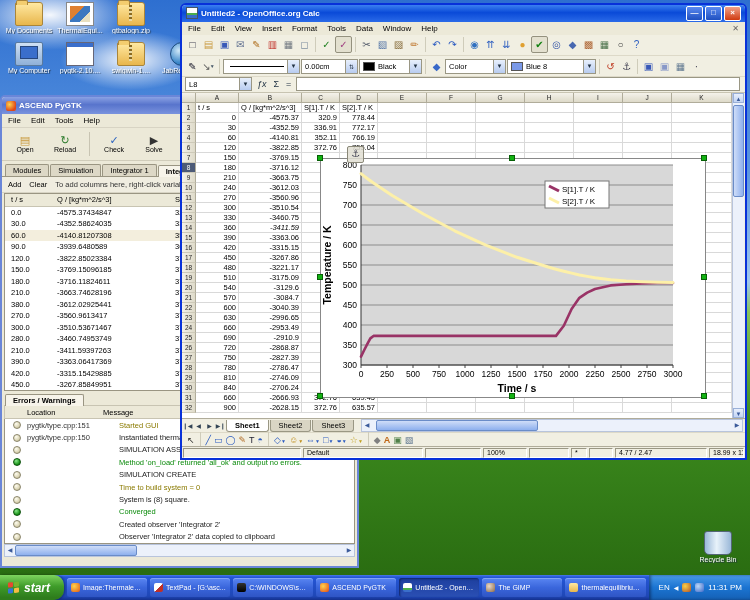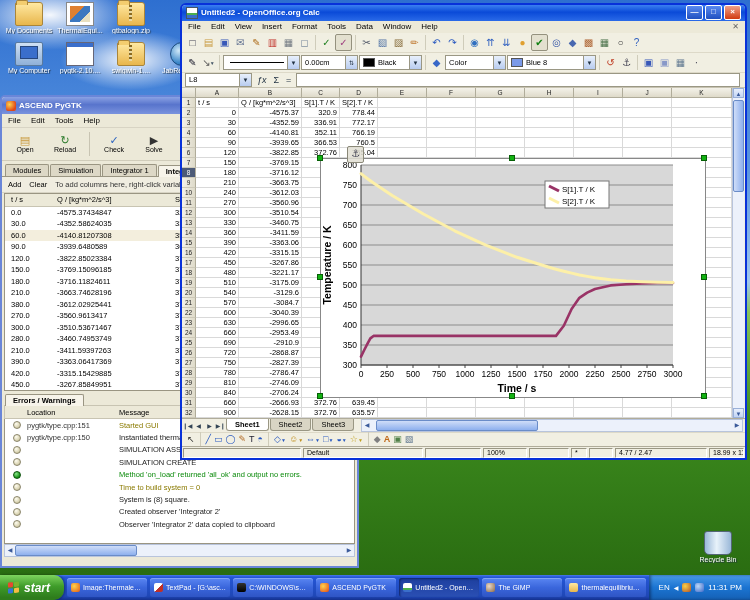--- a/index.html
+++ b/index.html
@@ -333,58 +333,63 @@
         <span class="otc c1">-3267.85849951</span>
         <span class="otc c2">372.755918831</span>
         <span class="otc c3">699.54</span>
       </div>
     </div>
   <div id="errtabrow">
     <span class="ntab on">Errors / Warnings</span>
   </div>
   <div id="errhdr">
     <span style="width:22px;"></span>
-    <span style="width:92px;">Location</span>
+    <span style="width:76px;">Location</span>
     <span>Message</span>
   </div>
   <div id="errlist">
       <div class="erow">
         <span class="edot bulb"></span>
         <span class="eloc">pygtk/type.cpp:151</span>
         <span class="emsg" style="color: rgb(138, 122, 0);">Started GUI</span>
       </div>
       <div class="erow">
         <span class="edot bulb"></span>
         <span class="eloc">pygtk/type.cpp:150</span>
         <span class="emsg" style="color: rgb(34, 34, 34);">Instantiated thermale</span>
       </div>
       <div class="erow">
         <span class="edot bulb"></span>
         <span class="eloc"></span>
         <span class="emsg" style="color: rgb(34, 34, 34);">SIMULATION ASSIGN</span>
       </div>
       <div class="erow">
+        <span class="edot ok"></span>
+        <span class="eloc"></span>
+        <span class="emsg" style="color: rgb(10, 138, 10);">Method 'on_load' returned 'all_ok' and output no errors.</span>
+      </div>
+      <div class="erow">
         <span class="edot bulb"></span>
         <span class="eloc"></span>
         <span class="emsg" style="color: rgb(34, 34, 34);">SIMULATION CREATE</span>
-      </div>
-      <div class="erow">
-        <span class="edot ok"></span>
-        <span class="eloc"></span>
-        <span class="emsg" style="color: rgb(10, 138, 10);">Method 'on_load' returned 'all_ok' and output no errors.</span>
       </div>
       <div class="erow">
         <span class="edot bulb"></span>
         <span class="eloc"></span>
         <span class="emsg" style="color: rgb(138, 122, 0);">Time to build system = 0</span>
       </div>
       <div class="erow">
         <span class="edot bulb"></span>
         <span class="eloc"></span>
         <span class="emsg" style="color: rgb(34, 34, 34);">System is (8) square.</span>
+      </div>
+      <div class="erow">
+        <span class="edot ok"></span>
+        <span class="eloc"></span>
+        <span class="emsg" style="color: rgb(10, 138, 10);">Converged</span>
       </div>
       <div class="erow">
         <span class="edot bulb"></span>
         <span class="eloc"></span>
         <span class="emsg" style="color: rgb(34, 34, 34);">Created observer 'Integrator 2'</span>
       </div>
       <div class="erow">
         <span class="edot bulb"></span>
         <span class="eloc"></span>
         <span class="emsg" style="color: rgb(34, 34, 34);">Observer 'Integrator 2' data copied to clipboard</span>
@@ -642,34 +647,20 @@
           <span class="cell" style="width: 38px;">766.19</span>
           <span class="cell" style="width: 49px;"></span>
           <span class="cell" style="width: 49px;"></span>
           <span class="cell" style="width: 49px;"></span>
           <span class="cell" style="width: 49px;"></span>
           <span class="cell" style="width: 49px;"></span>
           <span class="cell" style="width: 49px;"></span>
           <span class="cell" style="width: 60px;"></span>
         </div>
         <div class="grow">
-          <span class="rh">5</span>
-          <span class="cell" style="width: 43px;">90</span>
-          <span class="cell" style="width: 63px;">-3939.65</span>
-          <span class="cell" style="width: 38px;">366.53</span>
-          <span class="cell" style="width: 38px;">760.5</span>
-          <span class="cell" style="width: 49px;"></span>
-          <span class="cell" style="width: 49px;"></span>
-          <span class="cell" style="width: 49px;"></span>
-          <span class="cell" style="width: 49px;"></span>
-          <span class="cell" style="width: 49px;"></span>
-          <span class="cell" style="width: 49px;"></span>
-          <span class="cell" style="width: 60px;"></span>
-        </div>
-        <div class="grow">
           <span class="rh">6</span>
           <span class="cell" style="width: 43px;">120</span>
           <span class="cell" style="width: 63px;">-3822.85</span>
           <span class="cell" style="width: 38px;">372.76</span>
           <span class="cell" style="width: 38px;">755.04</span>
           <span class="cell" style="width: 49px;"></span>
           <span class="cell" style="width: 49px;"></span>
           <span class="cell" style="width: 49px;"></span>
           <span class="cell" style="width: 49px;"></span>
           <span class="cell" style="width: 49px;"></span>
@@ -770,21 +761,21 @@
           <span class="cell" style="width: 49px;"></span>
           <span class="cell" style="width: 49px;"></span>
           <span class="cell" style="width: 49px;"></span>
           <span class="cell" style="width: 49px;"></span>
           <span class="cell" style="width: 49px;"></span>
           <span class="cell" style="width: 60px;"></span>
         </div>
         <div class="grow">
           <span class="rh">14</span>
           <span class="cell" style="width: 43px;">360</span>
-          <span class="cell" style="width: 63px;">-3411.59</span>
+          <span class="cell" style="width: 63px; font-style: italic;">-3411.59</span>
           <span class="cell" style="width: 38px;"></span>
           <span class="cell" style="width: 38px;"></span>
           <span class="cell" style="width: 49px;"></span>
           <span class="cell" style="width: 49px;"></span>
           <span class="cell" style="width: 49px;"></span>
           <span class="cell" style="width: 49px;"></span>
           <span class="cell" style="width: 49px;"></span>
           <span class="cell" style="width: 49px;"></span>
           <span class="cell" style="width: 60px;"></span>
         </div>

